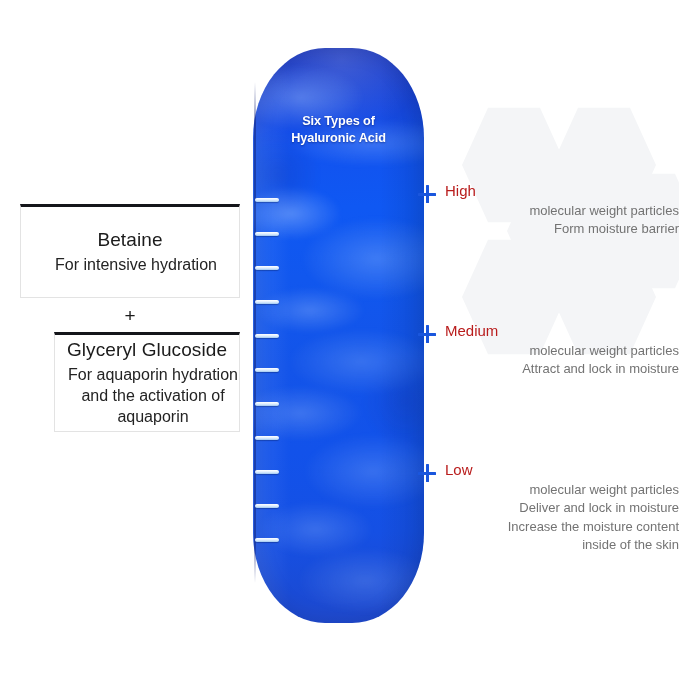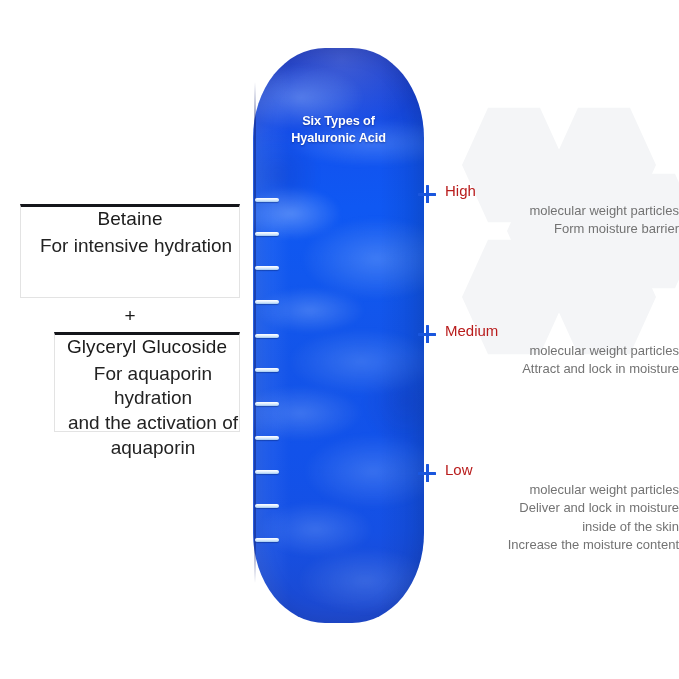--- a/index.html
+++ b/index.html
@@ -48,33 +48,34 @@
 
   .ing-box {
     box-sizing: border-box;
     background: #ffffff;
     border: 1px solid #e3e3e3;
     border-top: 3px solid #14151a;
     text-align: center;
     display: flex;
     flex-direction: column;
     align-items: center;
+    justify-content: center;
   }
   .ing-box.b1 { height: 94px; }
   .ing-box.b2 { height: 100px; margin-left: 34px; }
 
   .ing-title {
     font-size: 19px;
     color: #1b1b1b;
     letter-spacing: .1px;
     line-height: 1.25;
     margin-bottom: 3px;
   }
   .ing-sub {
-    font-size: 19px;
+    font-size: 16px;
     color: #232323;
     line-height: 1.3;
     padding-left: 12px;
   }
 
   .plus-sep {
     height: 34px;
     display: flex;
     align-items: center;
     justify-content: center;
@@ -321,20 +322,20 @@
 
     <div class="feature" style="top:460px;">
       <span class="feat-plus">
           <i></i>
           <b></b>
         </span>
       <div class="feat-text">
         <div class="feat-head">Low</div>
         <div class="feat-line">molecular weight particles</div>
         <div class="feat-line">Deliver and lock in moisture</div>
+        <div class="feat-line">Increase the moisture content</div>
         <div class="feat-line">inside of the skin</div>
-        <div class="feat-line">Increase the moisture content</div>
       </div>
     </div>
 
   </div>
 
 </div>
 
 </body></html>

